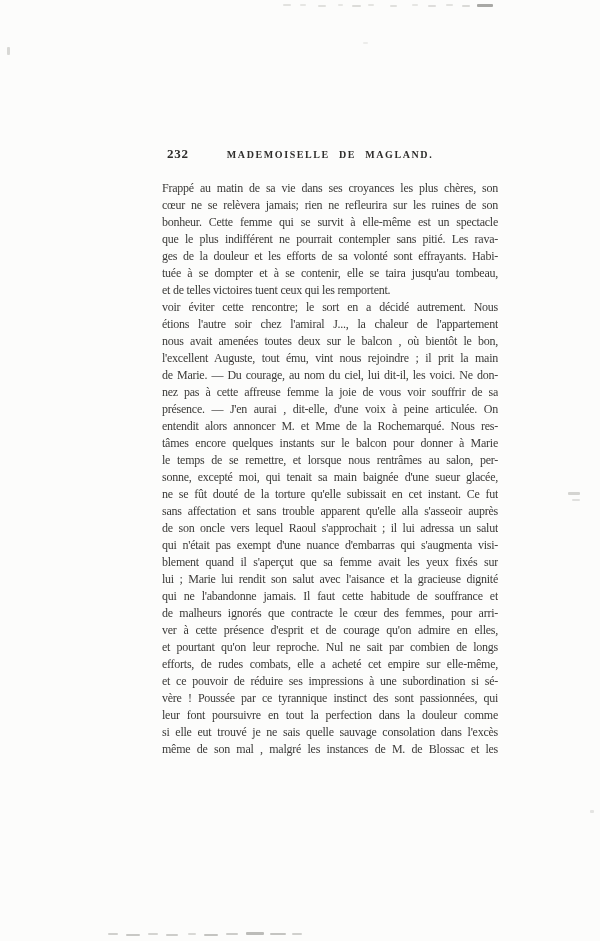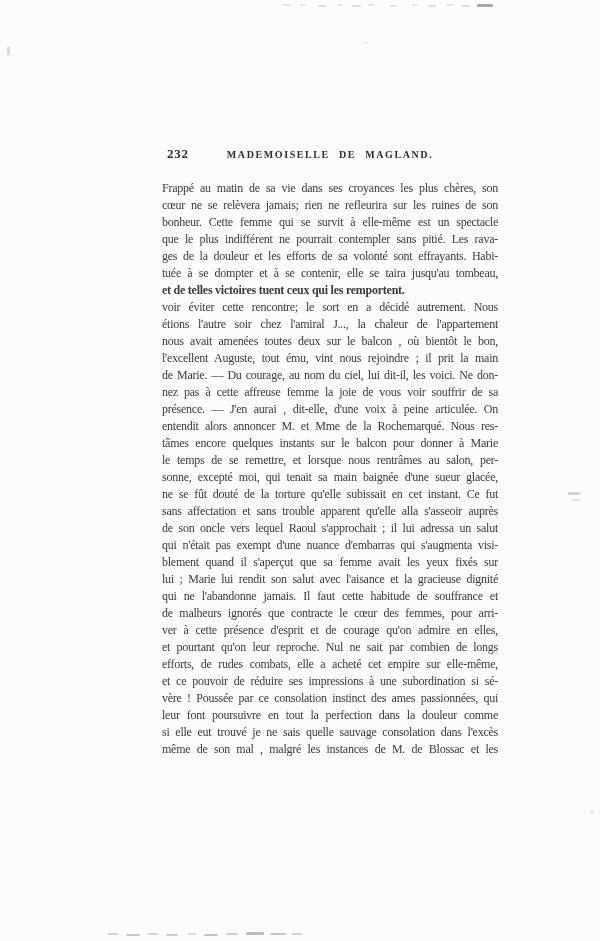--- a/index.html
+++ b/index.html
@@ -46,21 +46,21 @@
     letter-spacing: -0.25px;
   }
   .line {
     height: 17px;
     line-height: 17px;
     white-space: nowrap;
     overflow: hidden;
     text-align: justify;
     text-align-last: justify;
   }
-  .line.para-end { text-align-last: left; font-weight: bold; }
+  .line.para-end { text-align-last: left; }
   .line.indent { text-indent: 12px; }
   .artifact {
     position: absolute;
     border-radius: 1px;
     pointer-events: none;
   }
 </style>
 </head>
 <body>
 
@@ -125,20 +125,20 @@
         <div class="line">de son oncle vers lequel Raoul s'approchait ; il lui adressa un salut</div>
         <div class="line">qui n'était pas exempt d'une nuance d'embarras qui s'augmenta visi-</div>
         <div class="line">blement quand il s'aperçut que sa femme avait les yeux fixés sur</div>
         <div class="line">lui ; Marie lui rendit son salut avec l'aisance et la gracieuse dignité</div>
         <div class="line">qui ne l'abandonne jamais. Il faut cette habitude de souffrance et</div>
         <div class="line">de malheurs ignorés que contracte le cœur des femmes, pour arri-</div>
         <div class="line">ver à cette présence d'esprit et de courage qu'on admire en elles,</div>
         <div class="line">et pourtant qu'on leur reproche. Nul ne sait par combien de longs</div>
         <div class="line">efforts, de rudes combats, elle a acheté cet empire sur elle-même,</div>
         <div class="line">et ce pouvoir de réduire ses impressions à une subordination si sé-</div>
-        <div class="line">vère ! Poussée par ce consolation instinct des ames passionnées, qui</div>
+        <div class="line">vère ! Poussée par ce tyrannique instinct des sont passionnées, qui</div>
         <div class="line">leur font poursuivre en tout la perfection dans la douleur comme</div>
         <div class="line">si elle eut trouvé je ne sais quelle sauvage consolation dans l'excès</div>
         <div class="line">même de son mal , malgré les instances de M. de Blossac et les</div>
       </div>
   </div>
 
 </div>
 
 </body></html>

